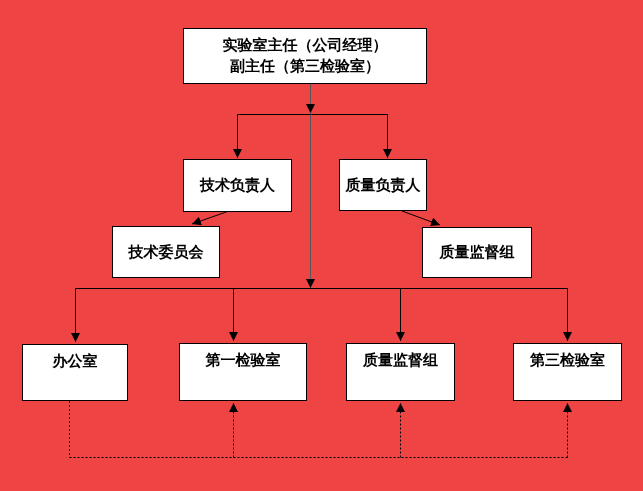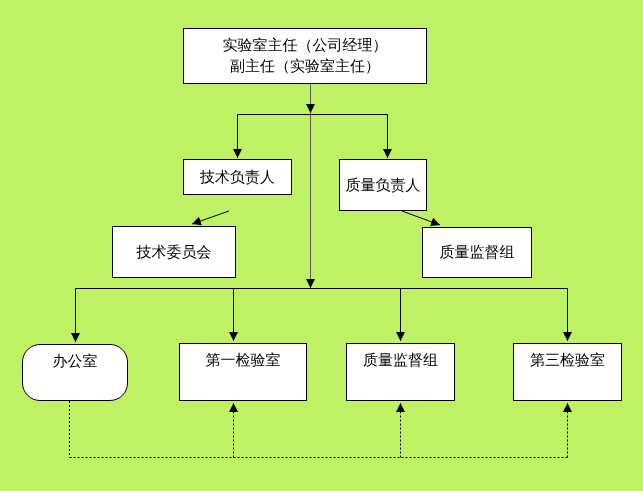--- a/index.html
+++ b/index.html
@@ -1,45 +1,46 @@
 <!DOCTYPE html>
 <html><head>
 <meta charset="utf-8">
 <style>
   html,body{margin:0;padding:0;background:#fff;}
   .canvas{
     position:relative;
     width:643px;height:491px;
-    background:#bef264;
+    background:#ef4444;
     font-family:"DejaVu Sans","Liberation Sans",sans-serif;
     color:#000;
     overflow:hidden;
+    font-weight:bold;
   }
   .connectors{position:absolute;left:0;top:0;width:643px;height:491px;}
   .node{
     position:absolute;
     box-sizing:border-box;
     border:1px solid #000;
     background:#fff;
     display:flex;
     align-items:center;
     justify-content:center;
     text-align:center;
     font-size:15px;
     line-height:21px;
   }
   .node.two-line{flex-direction:column;}
   .node.top-text{align-items:flex-start;padding-top:6px;}
   
   .n-director{left:183px;top:28px;width:244px;height:56px;}
-  .n-techmgr{left:183px;top:159px;width:109px;height:36px;}
+  .n-techmgr{left:183px;top:159px;width:109px;height:53px;}
   .n-qualmgr{left:339px;top:159px;width:88px;height:52px;}
-  .n-techcomm{left:112px;top:226px;width:124px;height:52px;}
+  .n-techcomm{left:112px;top:226px;width:108px;height:52px;}
   .n-qualsup{left:410px;top:227px;width:110px;height:51px;margin-left:12px;}
-  .n-office{left:22px;top:344px;width:106px;height:57px;border-radius:18px;}
+  .n-office{left:22px;top:344px;width:106px;height:57px;}
   .n-lab1{left:179px;top:343px;width:128px;height:58px;text-align:center;}
   .n-lab2{left:346px;top:343px;width:109px;height:58px;}
   .n-lab3{left:513px;top:343px;width:109px;height:58px;}
 </style>
 </head>
 <body>
 
 <div class="canvas">
 
   <svg class="connectors" width="643" height="491" viewBox="0 0 643 491" xmlns="http://www.w3.org/2000/svg">
@@ -78,21 +79,21 @@
       <line x1="69.5" y1="401" x2="69.5" y2="457.5"></line>
       <line x1="69.5" y1="457.5" x2="567.5" y2="457.5"></line>
       <line x1="233.5" y1="457.5" x2="233.5" y2="403" marker-end="url(#arrow)"></line>
       <line x1="400.5" y1="457.5" x2="400.5" y2="403" marker-end="url(#arrow)"></line>
       <line x1="567.5" y1="457.5" x2="567.5" y2="403" marker-end="url(#arrow)"></line>
     </g>
   </svg>
 
   <div class="node two-line n-director">
     <span>实验室主任（公司经理）</span>
-    <span>副主任（实验室主任）</span>
+    <span>副主任（第三检验室）</span>
   </div>
 
   <div class="node n-techmgr">
     <span>技术负责人</span>
   </div>
 
   <div class="node n-qualmgr">
     <span>质量负责人</span>
   </div>
 

